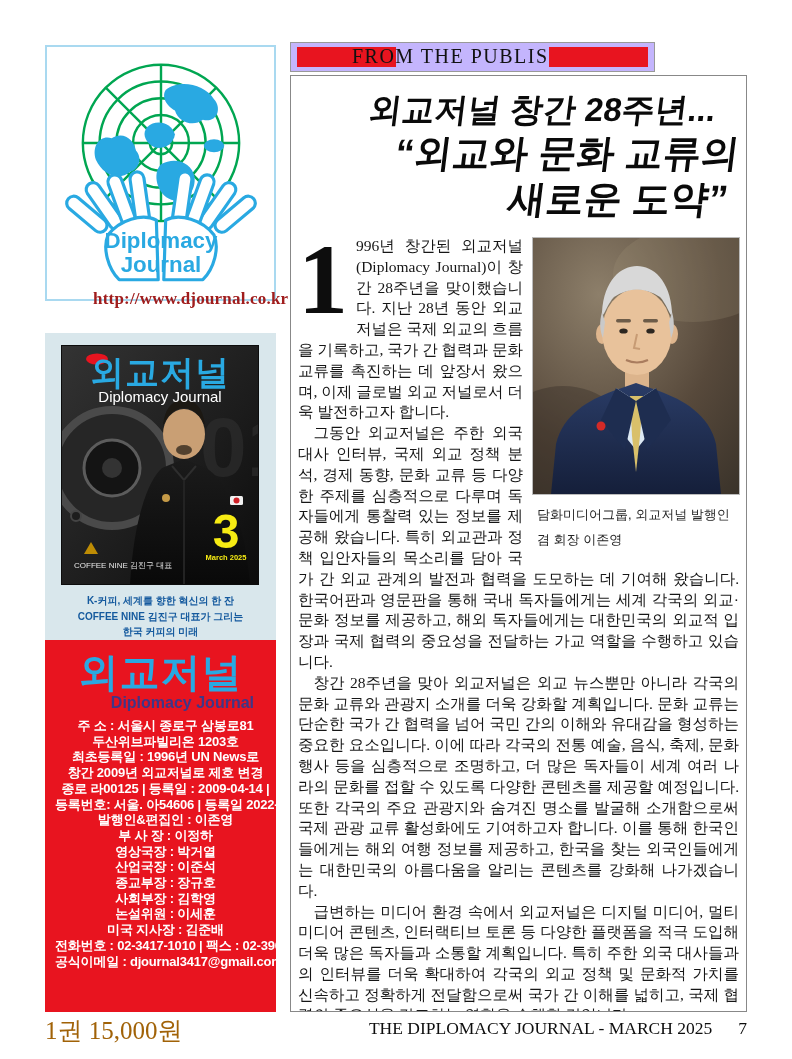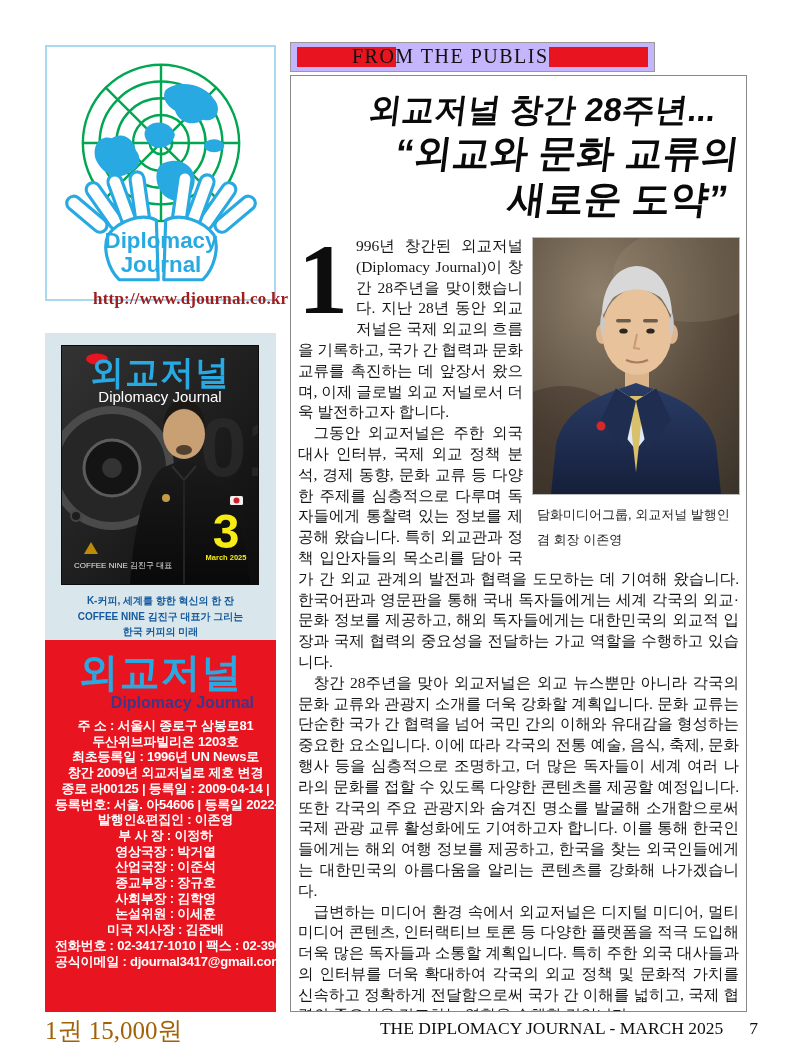--- a/index.html
+++ b/index.html
@@ -51,21 +51,21 @@
              line-height:20.8px;text-align:justify;color:#161616;}
   .body-text p{margin:0;text-indent:1em;}
   .body-text p.p-first{text-indent:0;}
   .dropcap{float:left;font-size:100px;line-height:80px;font-weight:bold;
            margin:4px 8px 0 0;font-family:"Liberation Serif",serif;color:#0d0d0d;}
   figure.pub{float:right;width:206px;margin:2px 0 2px 10px;}
   figure.pub svg{display:block;box-shadow:0 0 0 1px #bbb;}
   figure.pub figcaption{font-family:"Liberation Sans",sans-serif;font-size:13px;
                         line-height:25px;margin-top:8px;padding-left:4px;color:#222;text-align:left;}
 
-  .footer{position:absolute;left:301px;top:1018px;width:457px;display:flex;
+  .footer{position:absolute;left:290px;top:1018px;width:457px;display:flex;
           justify-content:flex-end;align-items:baseline;gap:26px;
           font-family:"Liberation Serif",serif;font-size:17.5px;color:#0d0d0d;}
 </style>
 </head>
 <body>
 
 <div class="page">
 
   <div class="logo-box">
     <svg width="214" height="240" viewBox="0 0 230 250">

